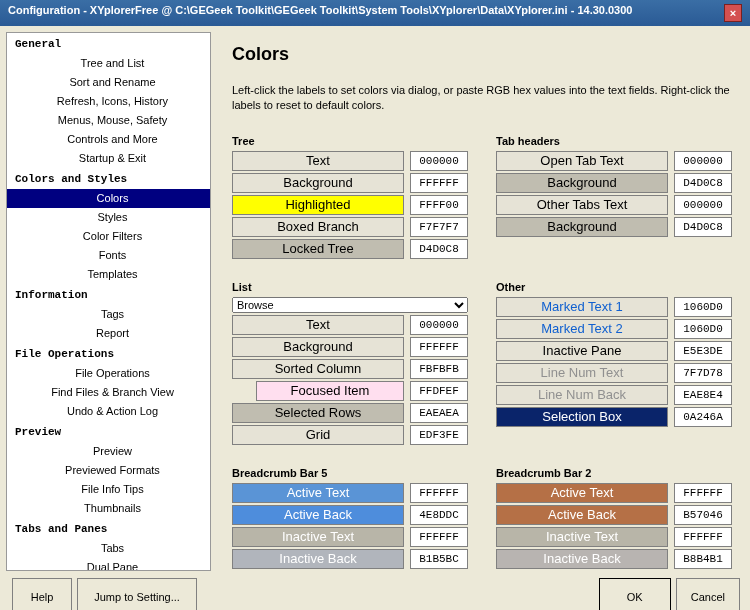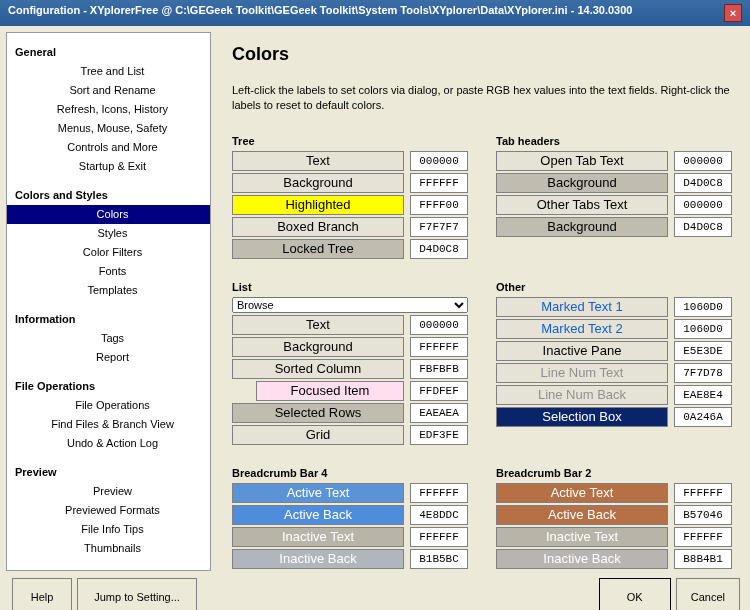--- a/index.html
+++ b/index.html
@@ -2,21 +2,21 @@
 <html><head>
 <meta charset="utf-8">
 <style>
   * { box-sizing: border-box; font-family: Tahoma, Arial, sans-serif; font-size: 11px; }
   body { margin: 0; background: #ECE9D8; width: 750px; height: 610px; overflow: hidden; }
   .titlebar { background: linear-gradient(#3A6EA5,#2A5A95); color: #fff; padding: 4px 8px; display: flex; justify-content: space-between; align-items: flex-start; font-size: 11px; font-weight: bold; }
   .close { width: 18px; height: 18px; background: #D45050; color: #fff; text-align: center; line-height: 16px; border: 1px solid #7A2020; font-family: Arial; font-weight: bold; }
   .content { display: flex; height: 548px; }
   .nav { width: 205px; border: 1px solid #999; margin: 6px 3px 3px 6px; background: #fff; overflow-y: auto; font-size: 12px; }
   .nav-item { padding: 2px 6px 2px 14px; cursor: default; line-height: 15px; text-align: center; }
-  .nav-head { padding: 12px 10px 2px 8px; font-weight: bold; line-height: 15px; }
+  .nav-head { padding: 4px 10px 2px 8px; font-weight: bold; line-height: 15px; font-family: Liberation Mono, monospace; }
   .nav-item.sel { background: #000080; color: #fff; }
   .main { flex: 1; padding: 12px 18px 6px 18px; overflow: auto; }
   .main h1 { font-size: 18px; font-weight: bold; margin: 6px 0 18px 0; }
   .desc { margin-bottom: 20px; line-height: 1.35; }
   .cols { display: flex; gap: 28px; }
   .col { flex: 1; }
   .grp-title { font-weight: bold; margin: 2px 0 4px 0; }
   .row { display: flex; gap: 6px; margin-bottom: 2px; }
   .clabel { flex: 1; text-align: center; padding: 2px 4px; border: 1px solid #808080; background: #E6E3D6; font-size: 13px; line-height: 14px; cursor: pointer; }
   .cval { width: 58px; border: 1px solid #808080; background: #fff; text-align: center; padding: 2px 2px; font-size: 11px; line-height: 14px; font-family: "Courier New", monospace; }
@@ -175,21 +175,21 @@
             <div class="row">
               <div class="clabel" style="background: rgb(10, 36, 106); color: rgb(255, 255, 255);">Selection Box</div>
               <input class="cval" value="0A246A" style="">
             </div>
           </div>
       </div>
     </div>
 
     <div class="cols" style="margin-top:18px;">
       <div class="col">
-        <div class="grp-title">Breadcrumb Bar 4</div>
+        <div class="grp-title">Breadcrumb Bar 5</div>
         <div id="g-bc1">
             <div class="row">
               <div class="clabel" style="background: rgb(90, 148, 214); color: rgb(255, 255, 255);">Active Text</div>
               <input class="cval" value="FFFFFF" style="">
             </div>
             <div class="row">
               <div class="clabel" style="background: rgb(78, 141, 220); color: rgb(255, 255, 255);">Active Back</div>
               <input class="cval" value="4E8DDC" style="">
             </div>
             <div class="row">

